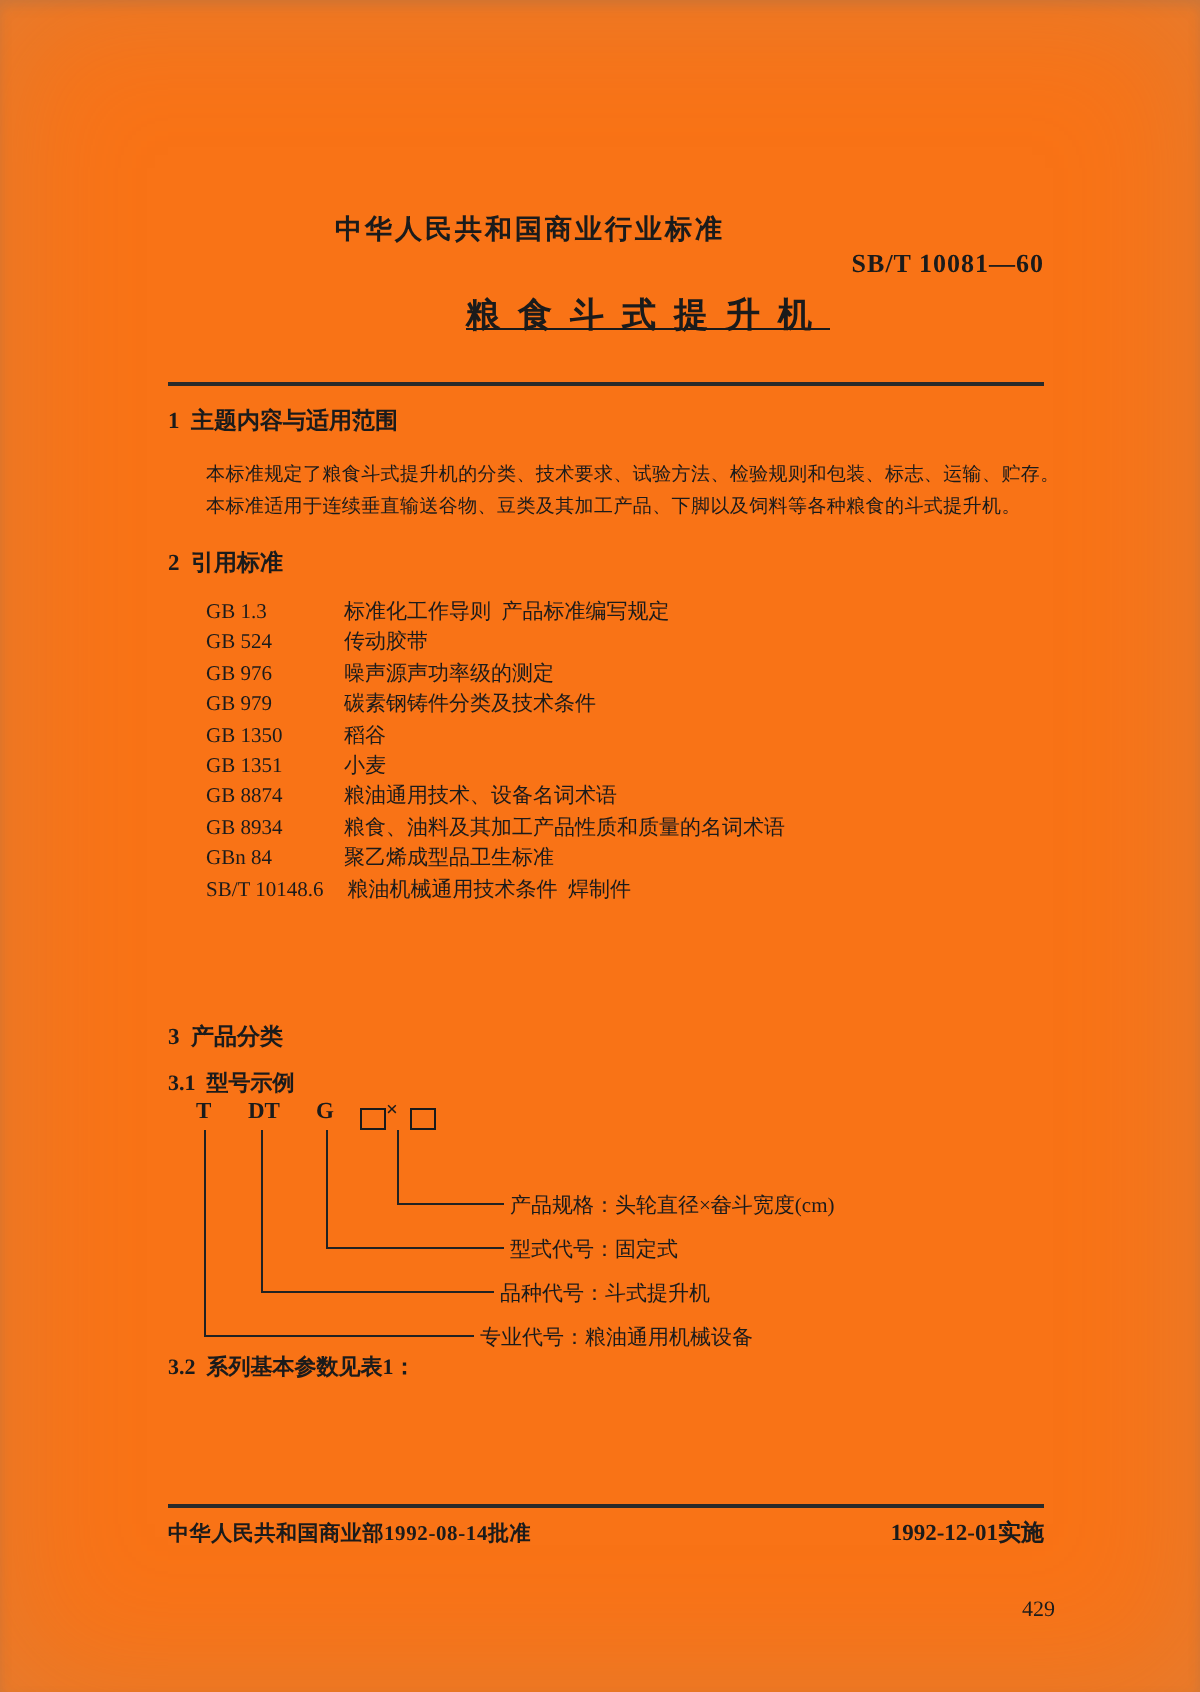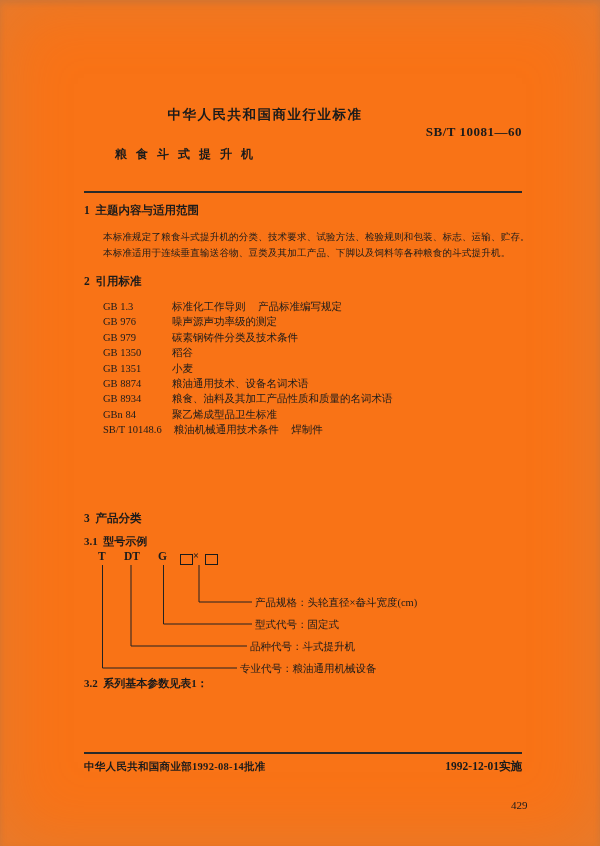--- a/index.html
+++ b/index.html
@@ -11,35 +11,35 @@
   }
   .page{
     position:relative;width:600px;height:846px;
     background:#f97316;
     box-shadow:inset 0 0 70px rgba(165,150,125,0.28), inset 0 3px 6px rgba(120,100,90,0.25);
     overflow:hidden;
   }
   .abs{position:absolute;}
   .std-label{top:106px;left:115px;width:300px;text-align:center;font-size:13.5px;font-weight:bold;letter-spacing:1.5px;}
   .std-number{top:124px;right:78px;font-size:13px;font-weight:bold;letter-spacing:0.5px;}
-  .doc-title{top:146px;left:115px;width:300px;text-align:left;font-size:12px;font-weight:bold;letter-spacing:9px;}
+  .doc-title{top:146px;left:115px;width:300px;text-align:right;font-size:17px;font-weight:bold;letter-spacing:9px;text-decoration:underline;}
   .rule{left:84px;width:438px;height:2px;background:#2a2a2a;}
   .rule-top{top:191px;}
   .rule-bottom{top:752px;}
   .h1{font-size:11.5px;font-weight:bold;white-space:pre;}
   .h2{font-size:11px;font-weight:bold;white-space:pre;}
   .s1h{top:203px;left:84px;}
   .para{font-size:9.5px;white-space:pre;letter-spacing:0.2px;}
   .p1{top:231px;left:103px;}
   .p2{top:247px;left:103px;}
   .s2h{top:274px;left:84px;}
   .reflist{top:299px;left:103px;font-size:10.5px;}
   .ref-row{height:15.4px;line-height:15.4px;white-space:nowrap;}
   .ref-code{display:inline-block;min-width:57px;margin-right:12px;}
-  .ref-title{white-space:pre;font-family:Liberation Mono, monospace;}
+  .ref-title{white-space:pre;}
   .s3h{top:511px;left:84px;}
   .s31h{top:534px;left:84px;}
   .s32h{top:676px;left:84px;}
   .sym{font-size:11.5px;font-weight:bold;top:550px;}
   .sym-t{left:98px;}
   .sym-dt{left:124px;}
   .sym-g{left:158px;}
   .spec-box{top:554px;width:11px;height:9px;border:1px solid #1b1b1b;background:transparent;}
   .spec-box1{left:180px;}
   .spec-box2{left:205px;}
@@ -64,20 +64,21 @@
   <div class="abs doc-title">粮食斗式提升机</div>
   <div class="abs rule rule-top"></div>
 
   <div class="abs h1 s1h">1  主题内容与适用范围</div>
   <div class="abs para p1">本标准规定了粮食斗式提升机的分类、技术要求、试验方法、检验规则和包装、标志、运输、贮存。</div>
   <div class="abs para p2">本标准适用于连续垂直输送谷物、豆类及其加工产品、下脚以及饲料等各种粮食的斗式提升机。</div>
 
   <div class="abs h1 s2h">2  引用标准</div>
   <div class="abs reflist">
     <div class="ref-row"><span class="ref-code">GB 1.3</span><span class="ref-title">标准化工作导则  产品标准编写规定</span></div>
+    <div class="ref-row"><span class="ref-code">GB 524</span><span class="ref-title">传动胶带</span></div>
     <div class="ref-row"><span class="ref-code">GB 976</span><span class="ref-title">噪声源声功率级的测定</span></div>
     <div class="ref-row"><span class="ref-code">GB 979</span><span class="ref-title">碳素钢铸件分类及技术条件</span></div>
     <div class="ref-row"><span class="ref-code">GB 1350</span><span class="ref-title">稻谷</span></div>
     <div class="ref-row"><span class="ref-code">GB 1351</span><span class="ref-title">小麦</span></div>
     <div class="ref-row"><span class="ref-code">GB 8874</span><span class="ref-title">粮油通用技术、设备名词术语</span></div>
     <div class="ref-row"><span class="ref-code">GB 8934</span><span class="ref-title">粮食、油料及其加工产品性质和质量的名词术语</span></div>
     <div class="ref-row"><span class="ref-code">GBn 84</span><span class="ref-title">聚乙烯成型品卫生标准</span></div>
     <div class="ref-row"><span class="ref-code">SB/T 10148.6</span><span class="ref-title">粮油机械通用技术条件  焊制件</span></div>
   </div>
 

